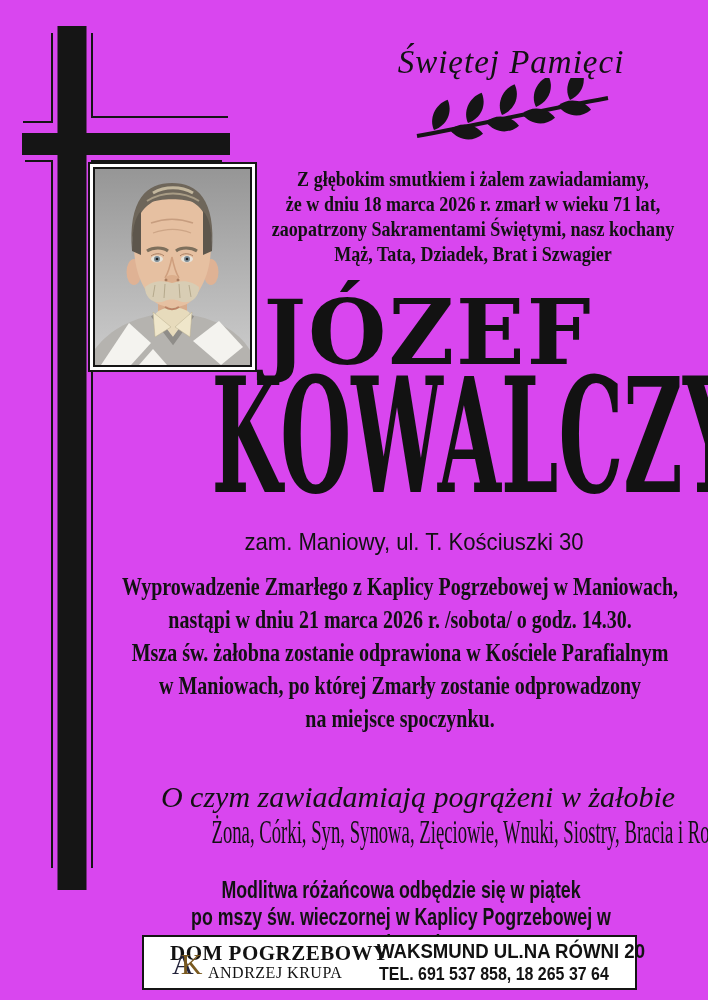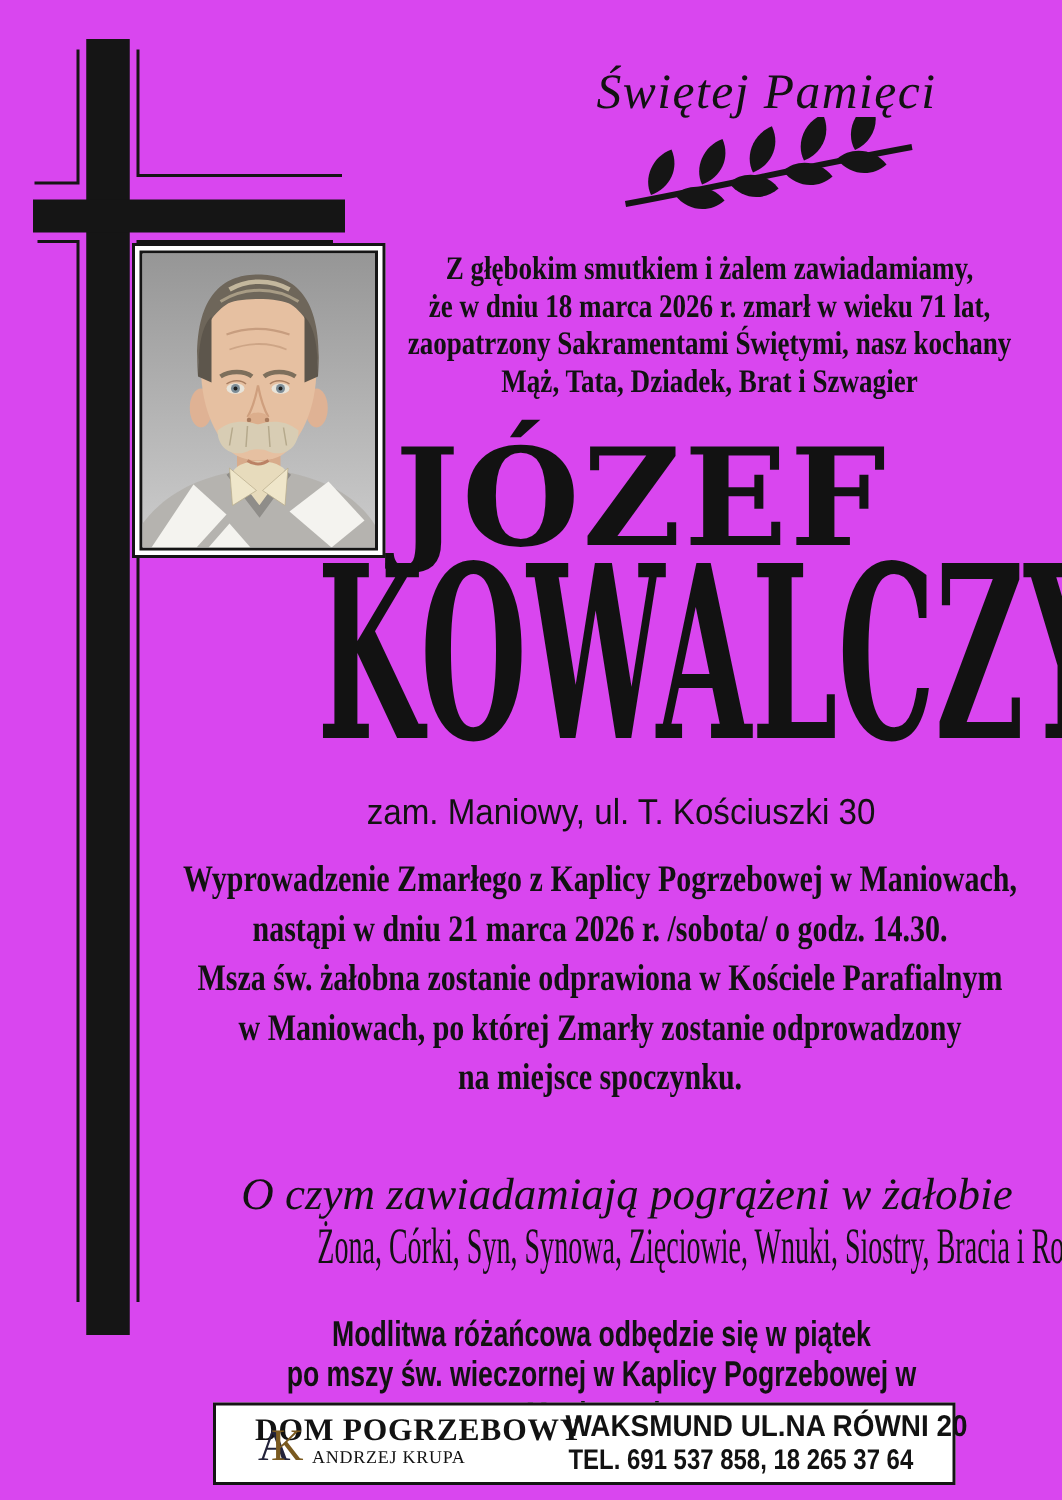--- a/index.html
+++ b/index.html
@@ -32,21 +32,21 @@
   .ointro{left:68px;top:780px;width:700px;font-size:30px;font-style:italic;}
   .mourners{left:54px;top:813px;width:700px;font-size:34px;white-space:nowrap;transform:scaleX(.55);}
   .rosary{left:51px;top:876px;width:700px;font-family:"Liberation Sans",sans-serif;font-size:24px;
           line-height:27px;font-weight:bold;white-space:pre-line;transform:scaleX(.74);}
 
   
   .fbox{position:absolute;left:142px;top:935px;width:495px;height:55px;box-sizing:border-box;
         border:2px solid #151515;z-index:3;background:#fff;}
   .fbox div{position:absolute;white-space:nowrap;}
   .fh-name{left:26px;top:4px;font-size:21px;font-weight:bold;letter-spacing:.5px;}
-  .fh-owner{left:64px;top:27px;font-size:12px;letter-spacing:.5px;}
+  .fh-owner{left:64px;top:27px;font-size:16px;letter-spacing:.5px;}
   .fh-mono{left:28px;top:12px;font-size:30px;line-height:1;}
   .fh-mono .ma{color:var(--monogram_a,#23233a);}
   .fh-mono .mk{color:var(--monogram_k,#7a5a20);margin-left:-13px;}
   .fh-addr{left:233px;top:3px;font-family:"Liberation Sans",sans-serif;font-size:20px;font-weight:bold;
            transform:scaleX(.93);transform-origin:left center;}
   .fh-tel{left:235px;top:26px;font-family:"Liberation Sans",sans-serif;font-size:19px;font-weight:bold;
           transform:scaleX(.84);transform-origin:left center;white-space:pre;}
 </style>
 </head>
 <body>

